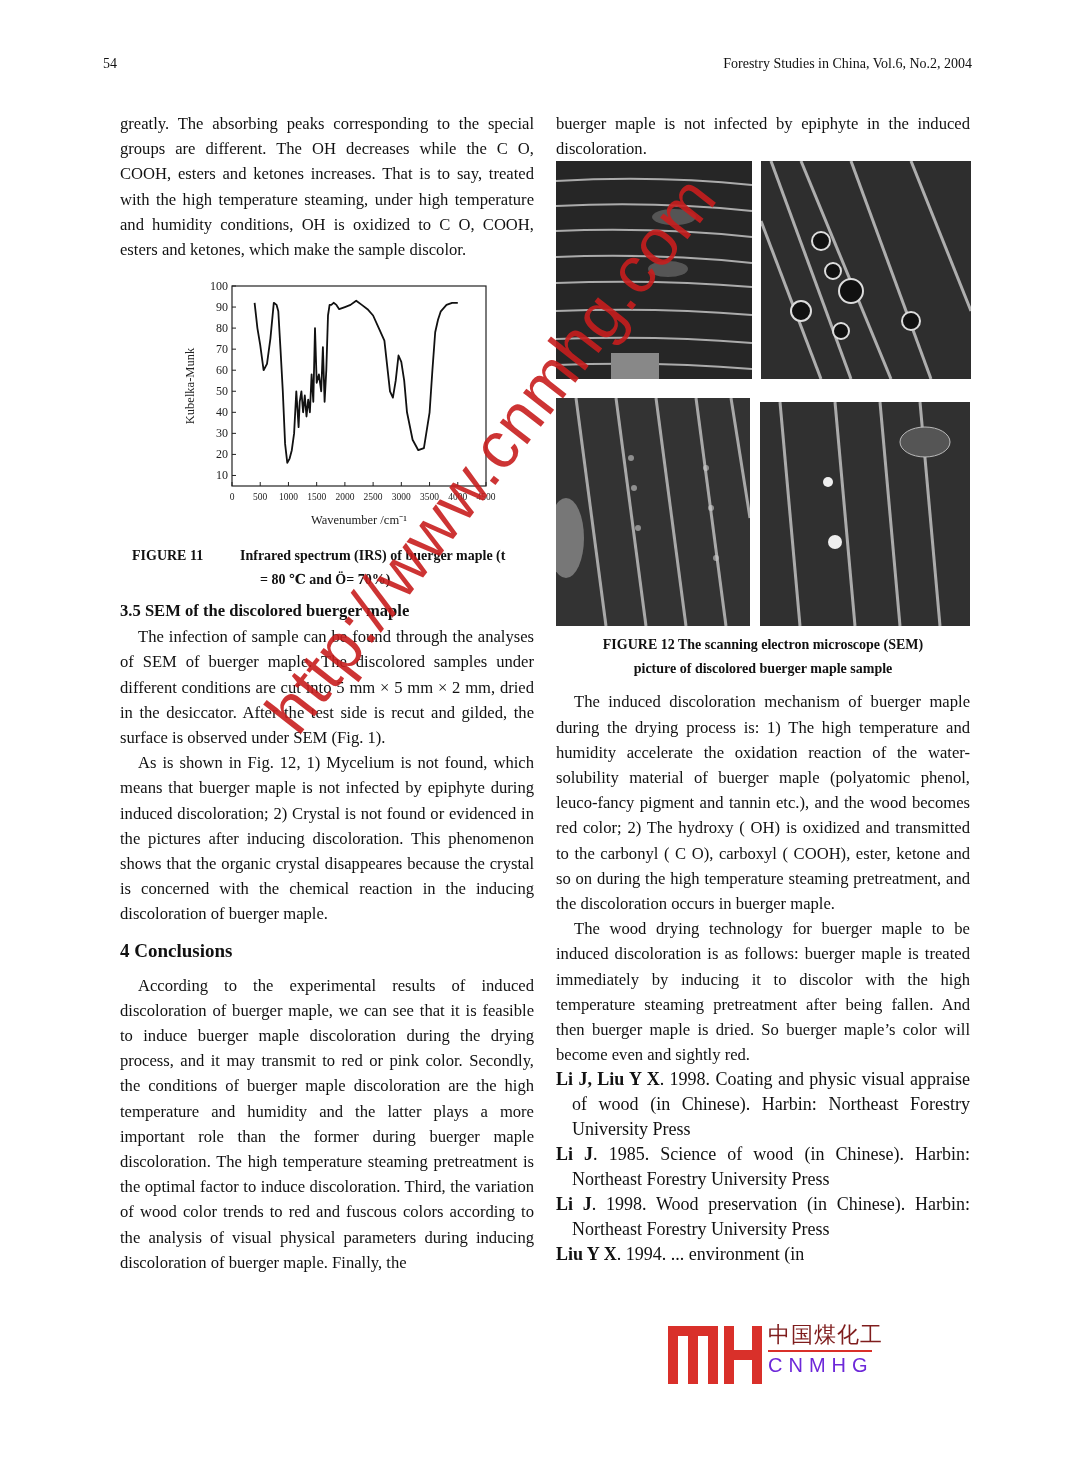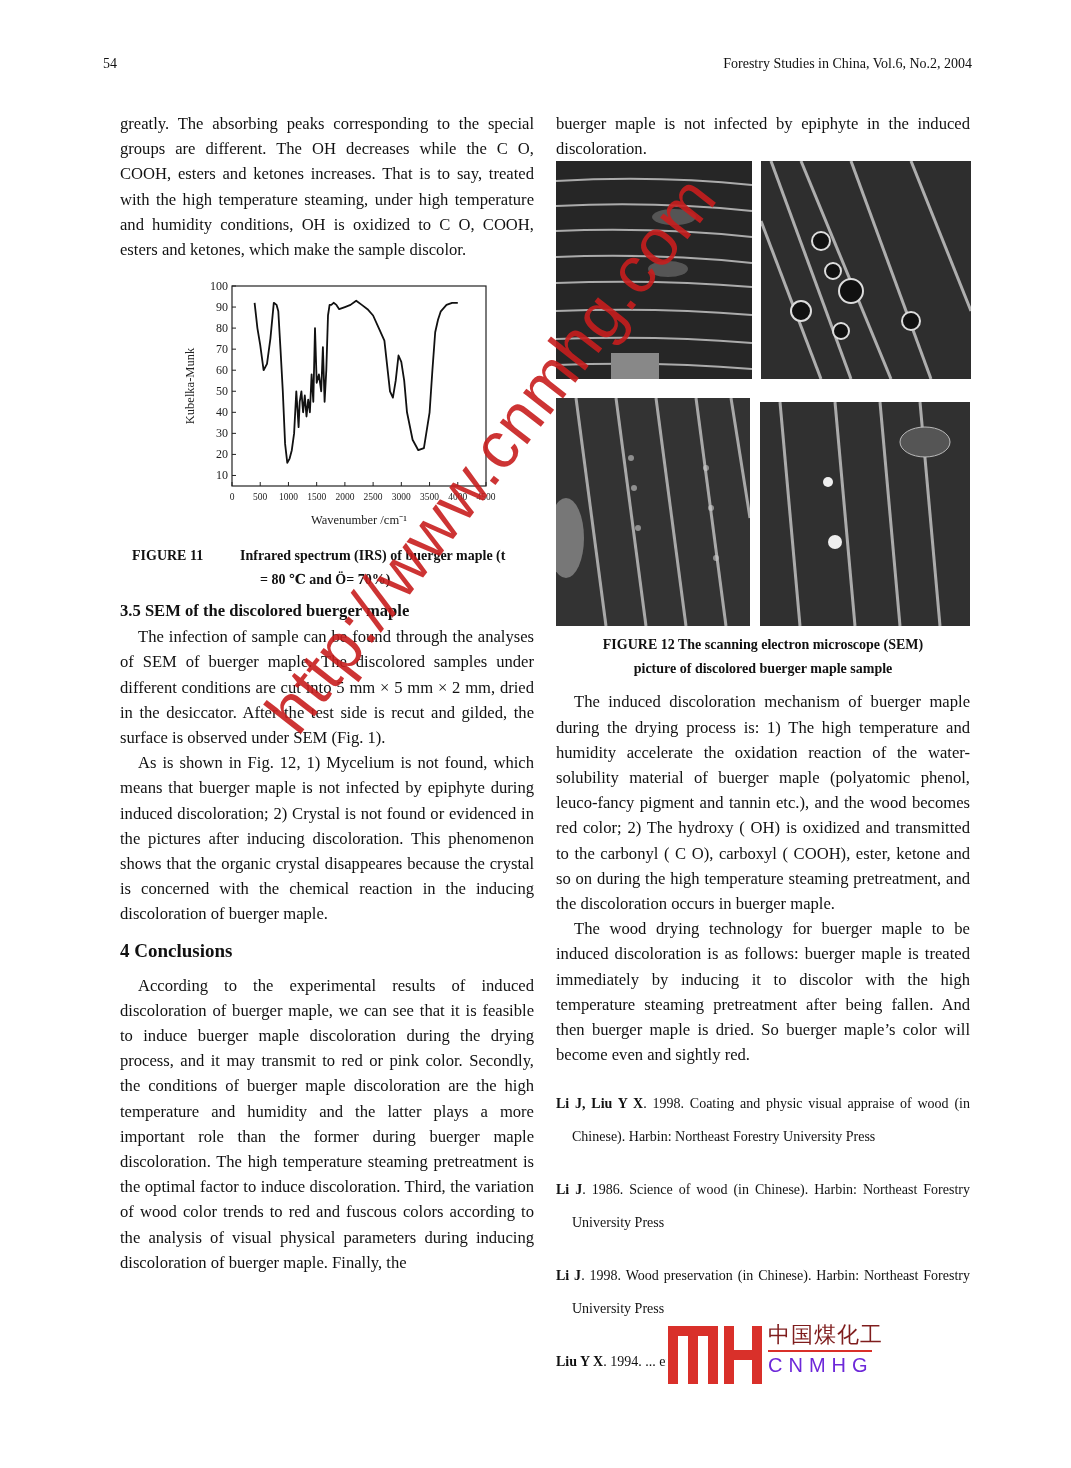--- a/index.html
+++ b/index.html
@@ -15,21 +15,21 @@
   p.ind { text-indent: 18px; }
   .fig11 { position: relative; height: 260px; margin: 16px 0 6px 0; }
   .cap { font-weight: bold; font-size: 14px; line-height: 24px; margin-left: 12px; }
   .cap .lbl { display: inline-block; width: 108px; }
   .cap .l2 { padding-left: 128px; }
   .cap12 { text-align: center; font-weight: bold; font-size: 14px; line-height: 24px; }
   h3 { font-size: 16.6px; margin: 6px 0 0 0; font-weight: bold; line-height: 26px; }
   h2 { font-size: 19px; margin: 10px 0 8px 0; font-weight: bold; line-height: 28px; }
   .sem-grid { position: relative; height: 470px; margin: 0 0 2px 0; }
   .sem { position: absolute; background: #2a2a2a; overflow: hidden; }
-  .refs p { font-size: 14px; line-height: 33px; padding-left: 16px; text-indent: -16px; text-align: justify; margin-top: 20px; }
+  .refs p { font-size: 18px; line-height: 25px; padding-left: 16px; text-indent: -16px; text-align: justify; }
   .refs b { font-weight: bold; }
   .wm-url { position: absolute; left: 250px; top: 700px; color: rgba(200,30,30,0.9);
             font-family: "Liberation Sans", sans-serif; font-size: 66px; transform: rotate(-52deg);
             transform-origin: left top; white-space: nowrap; letter-spacing: 1px; pointer-events: none; }
   .wm-logo { position: absolute; left: 666px; top: 1320px; width: 220px; height: 70px; background: #fff; }
   .wm-logo svg { position: absolute; left: 0; top: 0; }
   .wm-cn { position: absolute; left: 102px; top: 0px; font-family: "DejaVu Sans", sans-serif; font-size: 22px; color: #7f1d1d; letter-spacing: 1px; }
   .wm-line { position: absolute; left: 102px; top: 30px; width: 104px; height: 2px; background: #d9302a; }
   .wm-en { position: absolute; left: 102px; top: 34px; font-family: "Liberation Sans", sans-serif; font-size: 20px; color: #6d28d9; letter-spacing: 6px; }
 </style>
@@ -188,21 +188,21 @@
   <div class="cap12">
     <div>FIGURE 12    The scanning electron microscope (SEM)</div>
     <div>picture of discolored buerger maple sample</div>
   </div>
 
   <p class="ind" style="margin-top:8px">The induced discoloration mechanism of buerger maple during the drying process is: 1) The high temperature and humidity accelerate the oxidation reaction of the water-solubility material of buerger maple (polyatomic phenol, leuco-fancy pigment and tannin etc.), and the wood becomes red color; 2) The hydroxy (  OH) is oxidized and transmitted to the carbonyl (  C   O), carboxyl (  COOH), ester, ketone and so on during the high temperature steaming pretreatment, and the discoloration occurs in buerger maple.</p>
   <p class="ind">The wood drying technology for buerger maple to be induced discoloration is as follows: buerger maple is treated immediately by inducing it to discolor with the high temperature steaming pretreatment after being fallen. And then buerger maple is dried. So buerger maple’s color will become even and sightly red.</p>
 
   <div class="refs">
     <p><b>Li J, Liu Y X</b><span>. 1998. Coating and physic visual appraise of wood (in Chinese). Harbin: Northeast Forestry University Press</span></p>
-    <p><b>Li J</b><span>. 1986. Science of wood (in Chinese). Harbin: Northeast Forestry University Press</span></p>
+    <p><b>Li J</b><span>. 1985. Science of wood (in Chinese). Harbin: Northeast Forestry University Press</span></p>
     <p><b>Li J</b><span>. 1998. Wood preservation (in Chinese). Harbin: Northeast Forestry University Press</span></p>
     <p><b>Liu Y X</b><span>. 1994. ... environment (in</span></p>
   </div>
 </div>
 
 <div class="wm-url">http://www.cnmhg.com</div>
 
 <div class="wm-logo">
   <svg width="100" height="66">
     <g fill="#d9302a">

